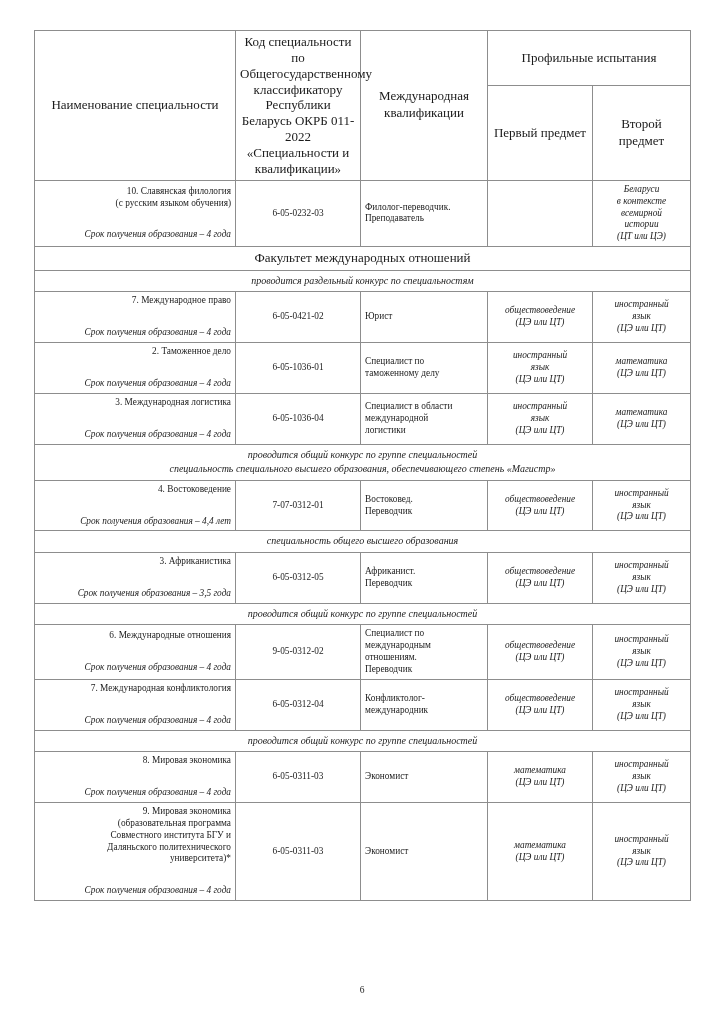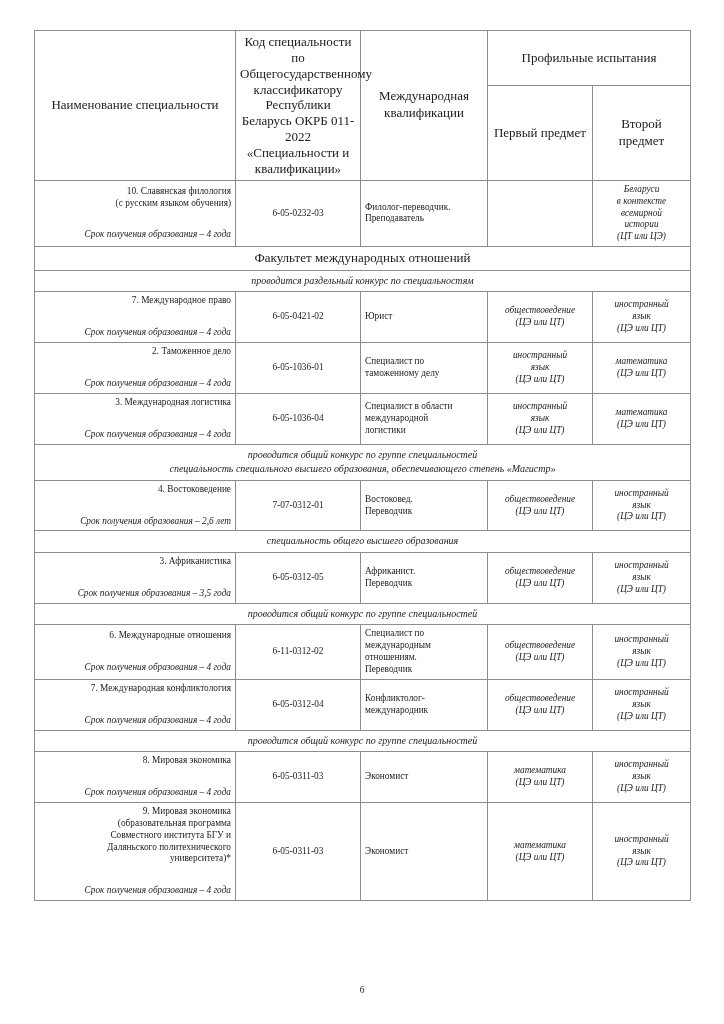--- a/index.html
+++ b/index.html
@@ -179,21 +179,21 @@
           <td class="cell-qual">Специалист в области<br>международной<br>логистики</td>
           <td class="cell-sub">иностранный<br>язык<br>(ЦЭ или ЦТ)</td>
           <td class="cell-sub">математика<br>(ЦЭ или ЦТ)</td>
         </tr>
         <tr>
           <td colspan="5" class="section-ital">проводится общий конкурс по группе специальностей<br>специальность специального высшего образования, обеспечивающего степень «Магистр»</td>
         </tr>
         <tr>
           <td class="cell-name">
             <span class="name-main">4. Востоковедение</span>
-            <span class="dur">Срок получения образования – 2,6 лет</span>
+            <span class="dur">Срок получения образования – 4,4 лет</span>
           </td>
           <td class="cell-code">7-07-0312-01</td>
           <td class="cell-qual">Востоковед.<br>Переводчик</td>
           <td class="cell-sub">обществоведение<br>(ЦЭ или ЦТ)</td>
           <td class="cell-sub">иностранный<br>язык<br>(ЦЭ или ЦТ)</td>
         </tr>
         <tr>
           <td colspan="5" class="section-ital">специальность общего высшего образования</td>
         </tr>
         <tr>
@@ -207,21 +207,21 @@
           <td class="cell-sub">иностранный<br>язык<br>(ЦЭ или ЦТ)</td>
         </tr>
         <tr>
           <td colspan="5" class="section-ital">проводится общий конкурс по группе специальностей</td>
         </tr>
         <tr>
           <td class="cell-name">
             <span class="name-main">6. Международные отношения</span>
             <span class="dur">Срок получения образования – 4 года</span>
           </td>
-          <td class="cell-code">6-11-0312-02</td>
+          <td class="cell-code">9-05-0312-02</td>
           <td class="cell-qual">Специалист по<br>международным<br>отношениям.<br>Переводчик</td>
           <td class="cell-sub">обществоведение<br>(ЦЭ или ЦТ)</td>
           <td class="cell-sub">иностранный<br>язык<br>(ЦЭ или ЦТ)</td>
         </tr>
         <tr>
           <td class="cell-name">
             <span class="name-main">7. Международная конфликтология</span>
             <span class="dur">Срок получения образования – 4 года</span>
           </td>
           <td class="cell-code">6-05-0312-04</td>

